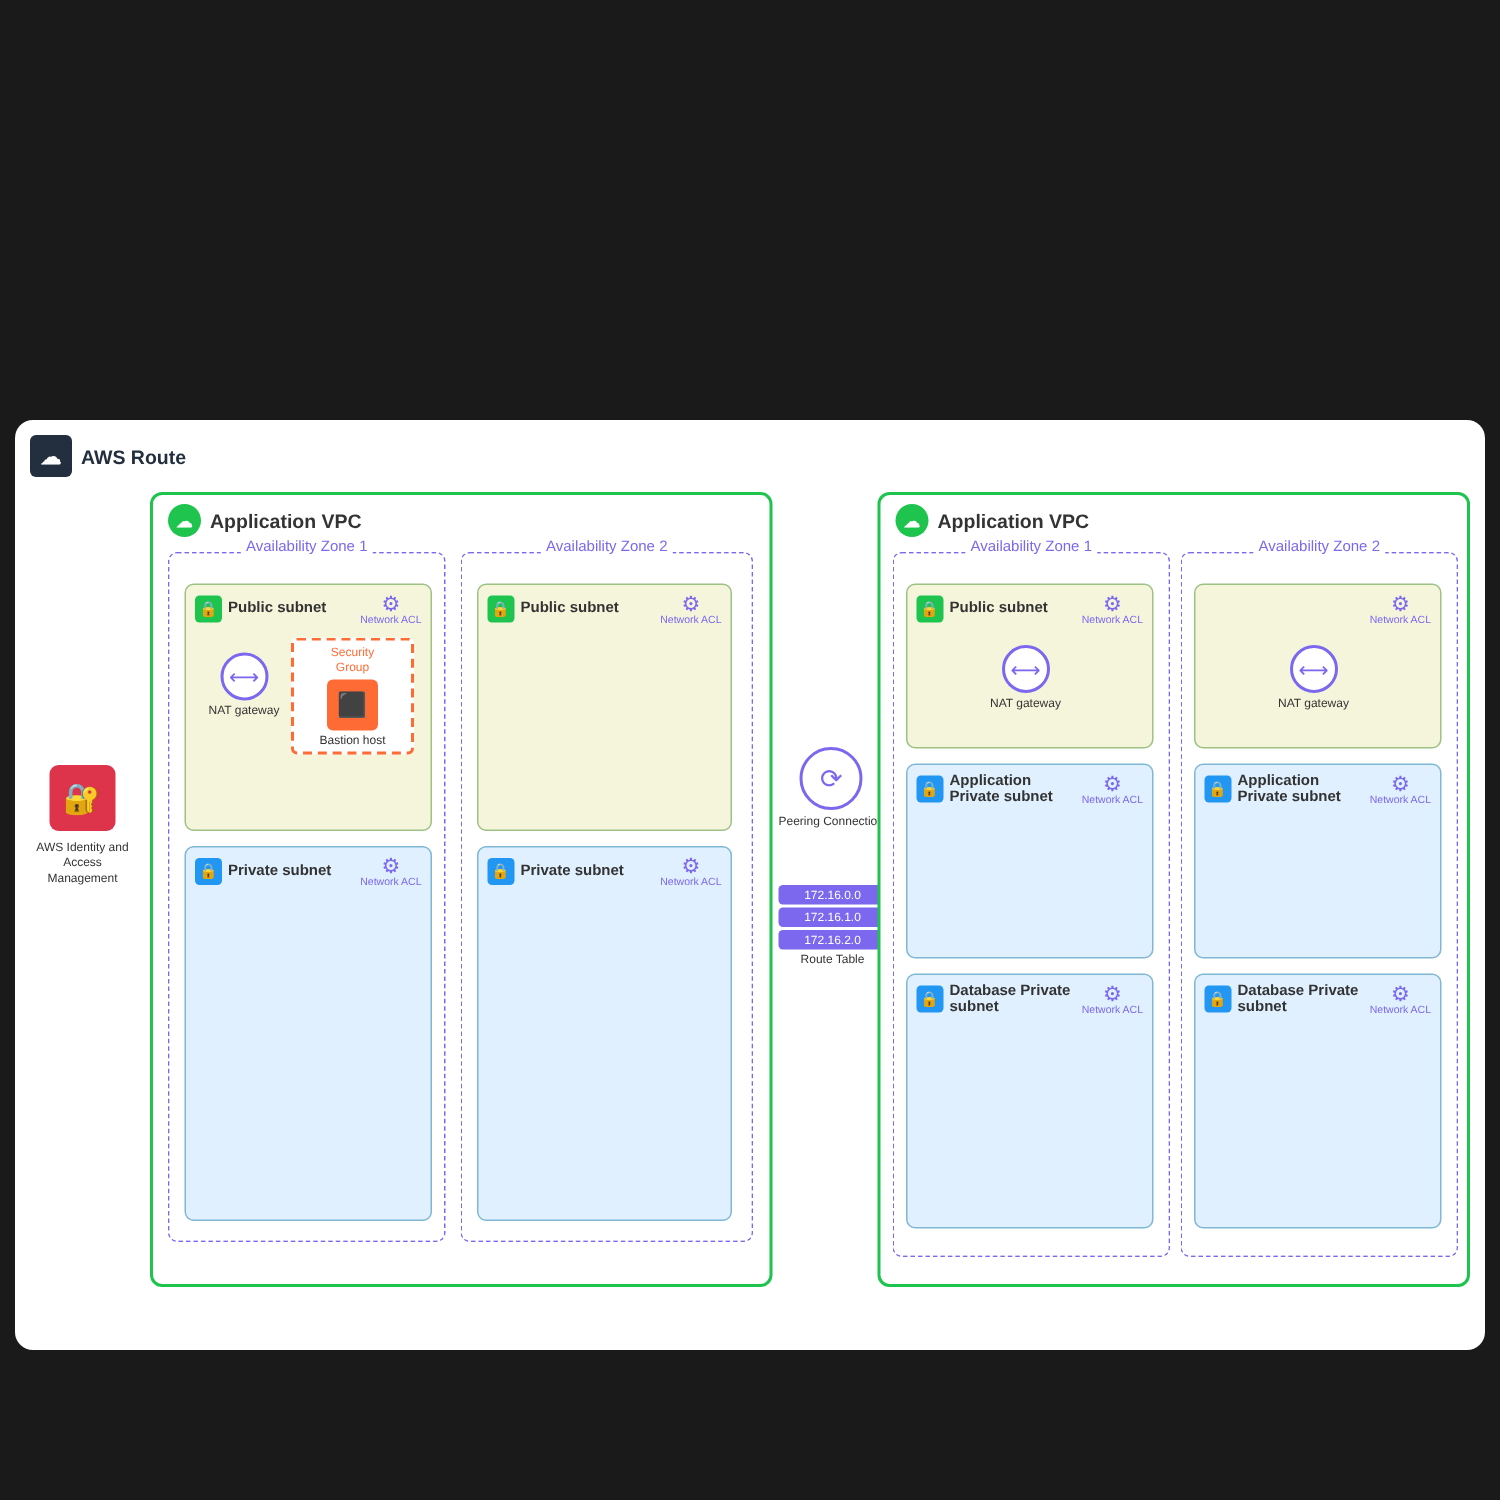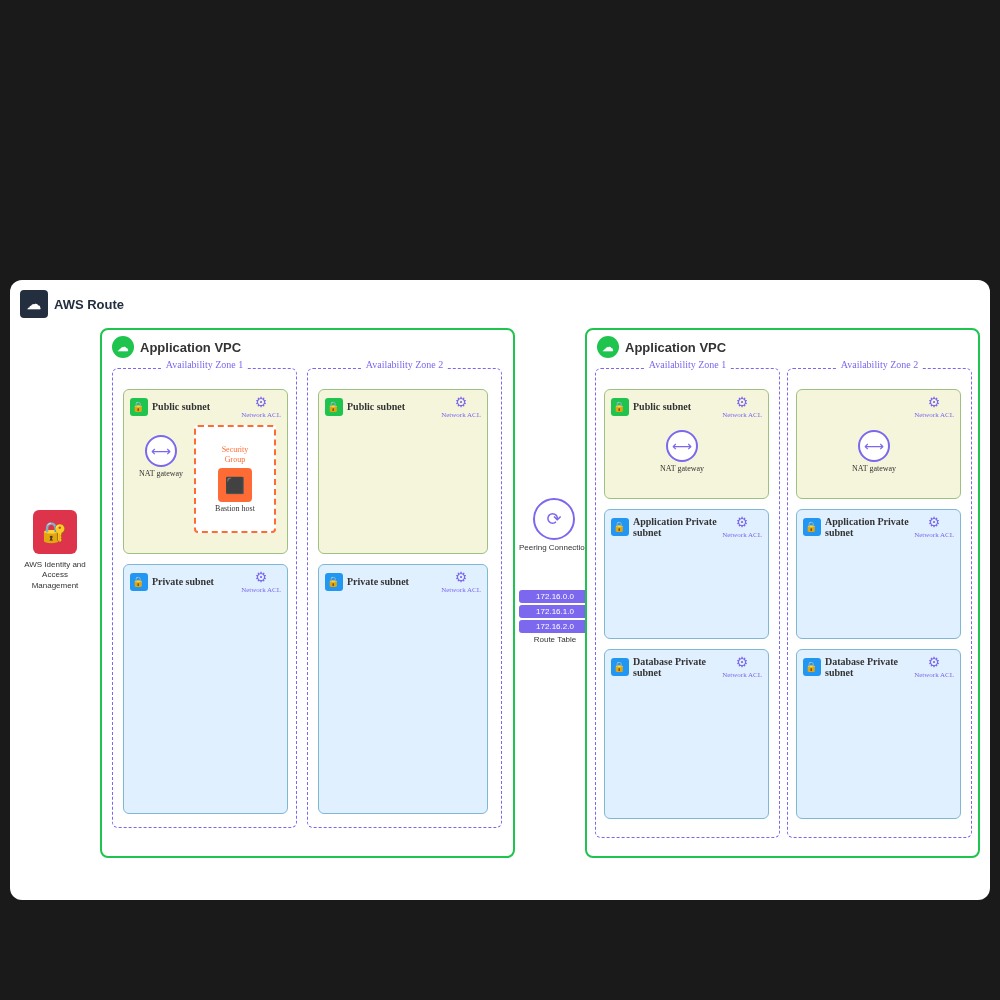--- a/index.html
+++ b/index.html
@@ -108,21 +108,20 @@
       font-size: 11px;
       color: white;
     }
 
     
     .az-container {
       position: absolute;
       border: 1.5px dashed #7B68EE;
       border-radius: 6px;
       background: transparent;
-      font-family: Liberation Serif, serif;
     }
     .az-label {
       position: absolute;
       top: -10px;
       left: 50%;
       transform: translateX(-50%);
       background: white;
       padding: 0 4px;
       font-size: 10px;
       color: #7B68EE;
@@ -212,21 +211,21 @@
       margin-top: 2px;
       line-height: 1.2;
     }
 
     
     .security-group {
       position: absolute;
       border: 2px dashed #FF6B35;
       border-radius: 4px;
       background: white;
-      padding: 18px;
+      padding: 3px;
     }
     .security-group-label {
       font-size: 8px;
       color: #FF6B35;
       text-align: center;
       line-height: 1.2;
     }
     .bastion-icon {
       width: 34px;
       height: 34px;

